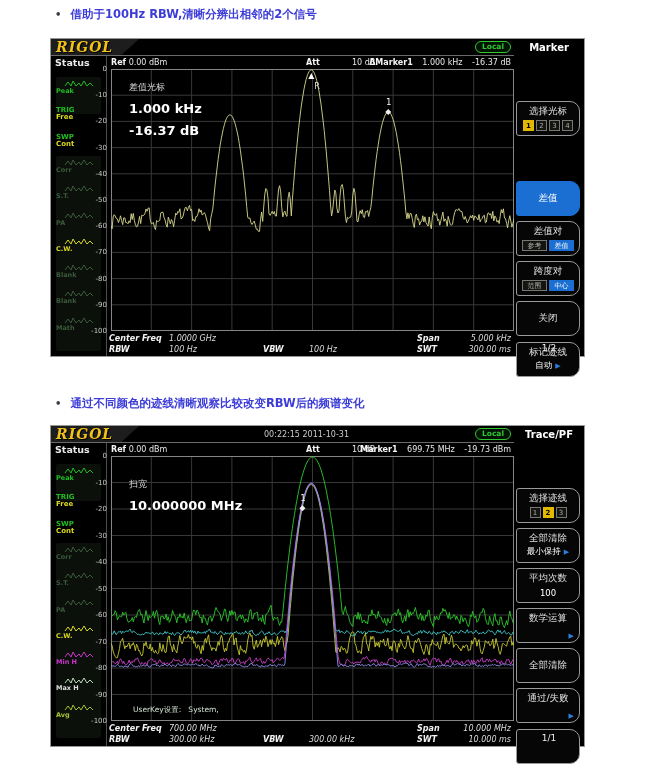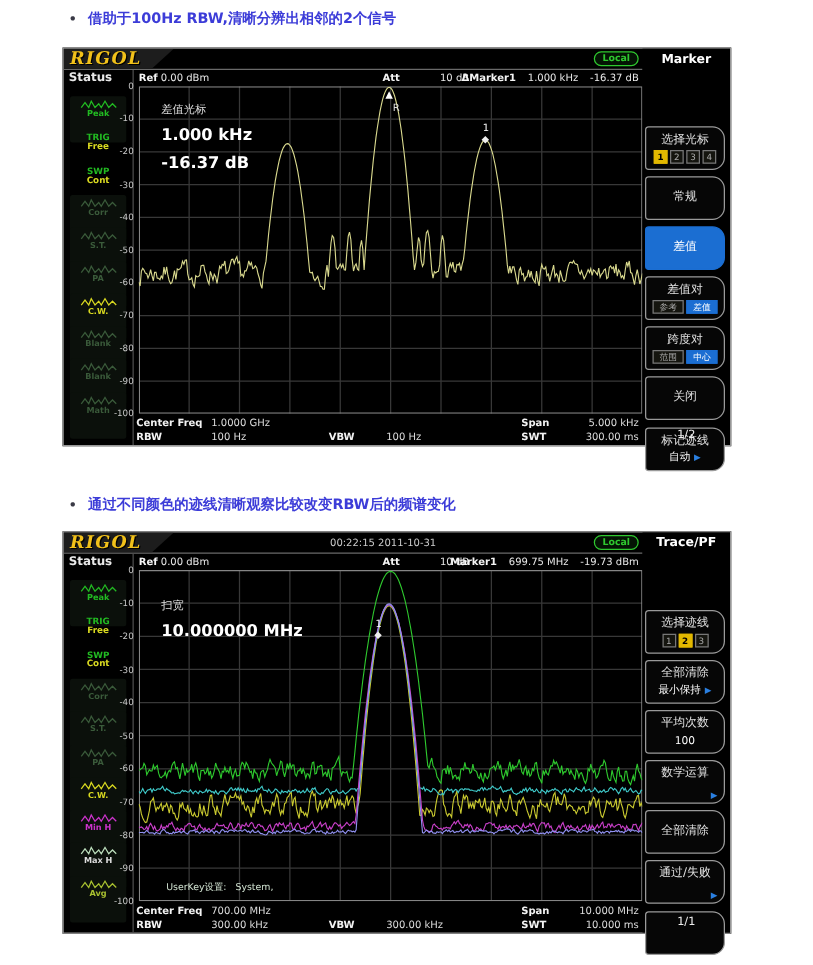--- a/index.html
+++ b/index.html
@@ -25,38 +25,38 @@
   .inforow .b{font-weight:bold;color:#f5f5f5;}
   .inf-ref{position:absolute;left:2px;top:0;}
   .inf-att{position:absolute;left:197px;top:0;}
   .inf-attv{position:absolute;left:243px;top:0;}
   .inf-marker{position:absolute;right:1px;top:0;}
   .inf-marker span{margin-left:7px;margin-top:32px;}
 
   .statuscol{position:absolute;left:0;top:17px;width:56px;bottom:0;border-right:1px solid #4d4d4d;}
   .status-title{position:absolute;left:4px;top:1px;font-size:9.5px;font-weight:bold;color:#e8e8e8;}
   .status-items{position:absolute;left:0;top:21px;width:100%;}
-  .sicon{position:absolute;left:5px;width:45px;height:37px;text-align:center;line-height:1;}
+  .sicon{position:absolute;left:5px;width:45px;height:37px;line-height:1;}
   .sicon.boxed{background:#0b100b;border-radius:2px;}
   .sicon svg{display:block;margin:2px auto 0;}
   .sicon-label{font-size:6.5px;font-weight:bold;letter-spacing:0;}
   .sicon.textonly{padding-top:4px;}
   .sicon.textonly .sicon-label{font-size:7px;}
 
   .plot{position:absolute;background:#000;}
   .ylabels{position:absolute;}
   .ylab{position:absolute;right:2px;font-size:7px;color:#c8c8c8;white-space:nowrap;}
   .annot{position:absolute;left:18px;color:#fff;white-space:nowrap;}
   .an1{font-size:9px;color:#dddddd;margin-bottom:7px;}
   .an2{font-size:13px;font-weight:bold;margin-bottom:7px;}
   .an3{font-size:13px;font-weight:bold;}
   .userkey{position:absolute;left:22px;bottom:6px;font-size:7.5px;color:#cfe0cf;white-space:pre;}
 
   .bottombar{position:absolute;left:0;bottom:0;width:463px;height:23px;font-size:8px;color:#dddddd;}
-  .bb{position:absolute;white-space:nowrap;}
+  .bb{position:absolute;white-space:nowrap;font-style:italic;}
   .bbl{font-weight:bold;color:#f2f2f2;}
 
   .sidebar{position:absolute;right:0;top:0;width:70px;height:100%;background:#000;}
   .sb-title{position:absolute;top:3px;width:100%;text-align:center;font-size:10px;font-weight:bold;color:#ffffff;}
   .sb-btns{position:absolute;left:0;top:0;width:100%;height:100%;}
   .sb-btn{position:absolute;left:2px;width:64px;height:35px;background:#060606;
           border:1px solid #9a9a9a;border-radius:3px 10px 10px 3px;color:#e0e0e0;margin-top:42px;}
   .sb-btn.active{background:#1b6ed2;border-color:#1b6ed2;color:#fff;}
   .sb-lbl{font-size:9.5px;text-align:center;margin-top:3px;white-space:nowrap;}
   .sb-lbl.only{line-height:32px;margin-top:0;}
@@ -215,23 +215,20 @@
       <span class="bb bbl" style="left:366px;top:12px">SWT</span>
       <span class="bb" style="right:3px;top:12px">300.00 ms</span>
     </div>
   </div>
   <div class="sidebar">
     <div class="sb-title">Marker</div>
     <div class="sb-btns">
         <div class="sb-btn" style="top: 20px;">
           <div class="sb-lbl">选择光标</div>
           <div class="chip-row"><span class="chip yellow">1</span><span class="chip">2</span><span class="chip">3</span><span class="chip">4</span></div>
-        </div>
-        <div class="sb-btn" style="top: 60px;">
-          <div class="sb-lbl only">常规</div>
         </div>
         <div class="sb-btn active" style="top: 100px;">
           <div class="sb-lbl only">差值</div>
         </div>
         <div class="sb-btn" style="top: 140px;">
           <div class="sb-lbl">差值对</div>
           <div class="chip-row"><span class="chip wide">参考</span><span class="chip blue wide">差值</span></div>
         </div>
         <div class="sb-btn" style="top: 220px;">
           <div class="sb-lbl only">关闭</div>

